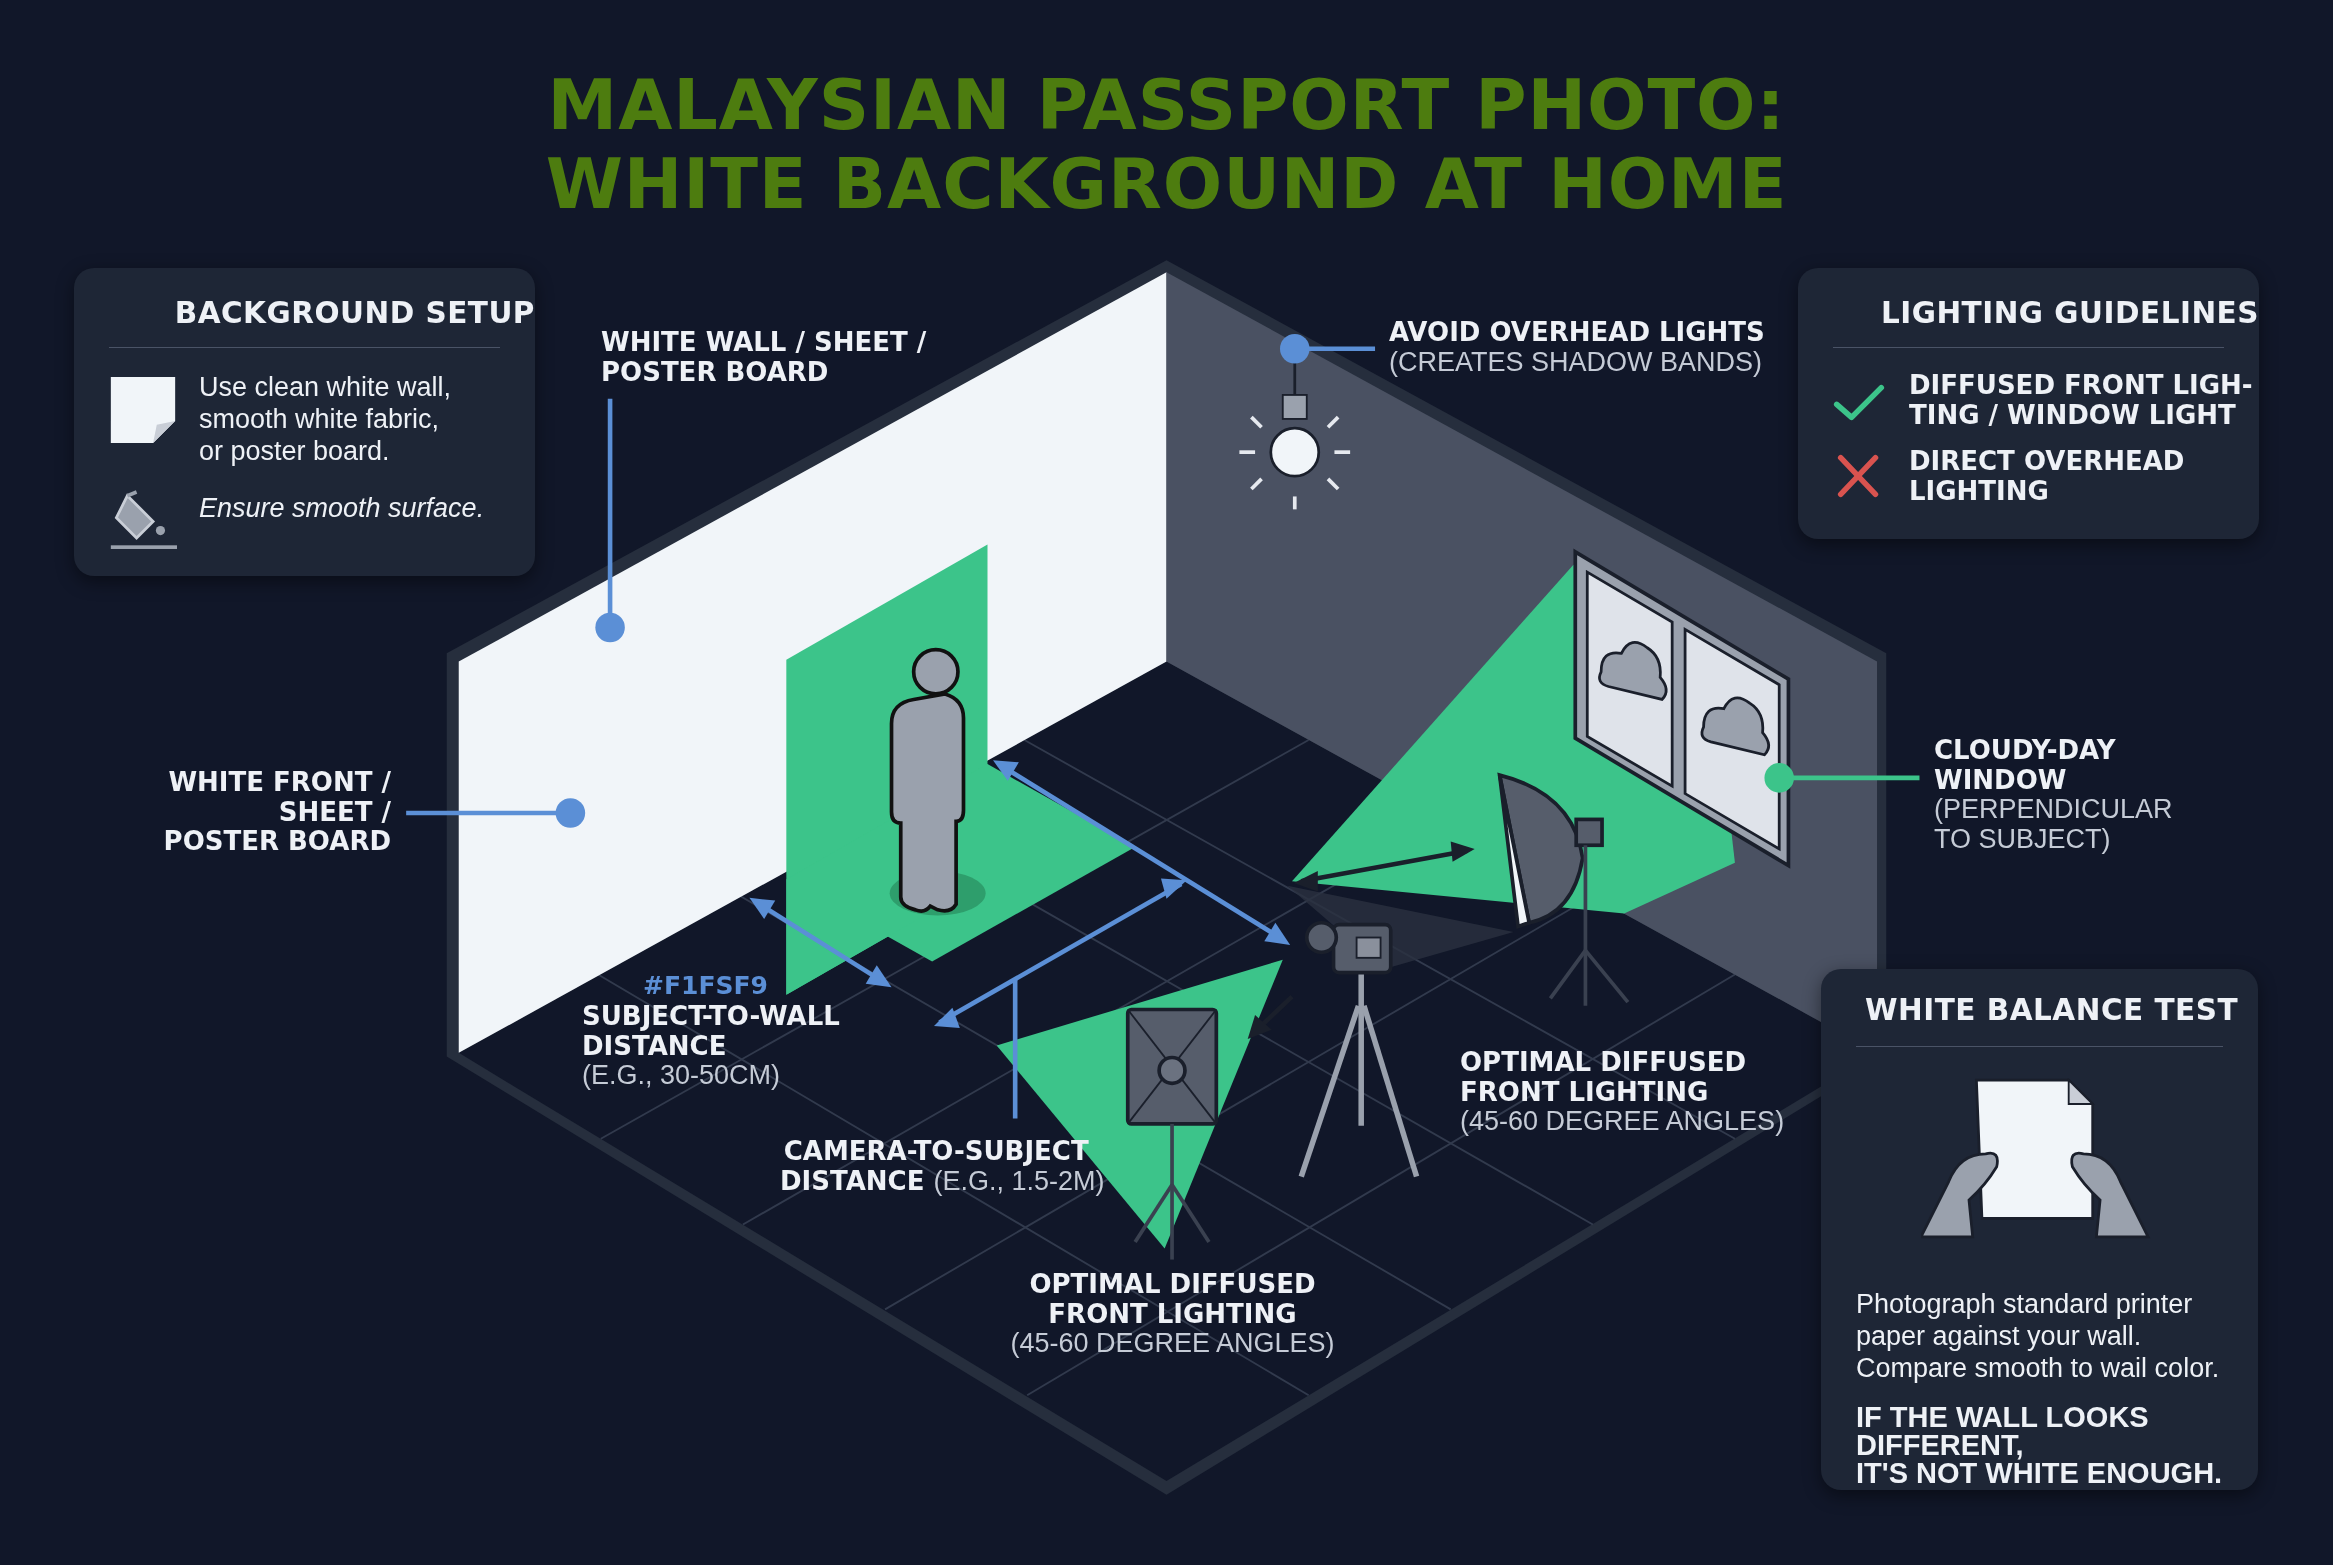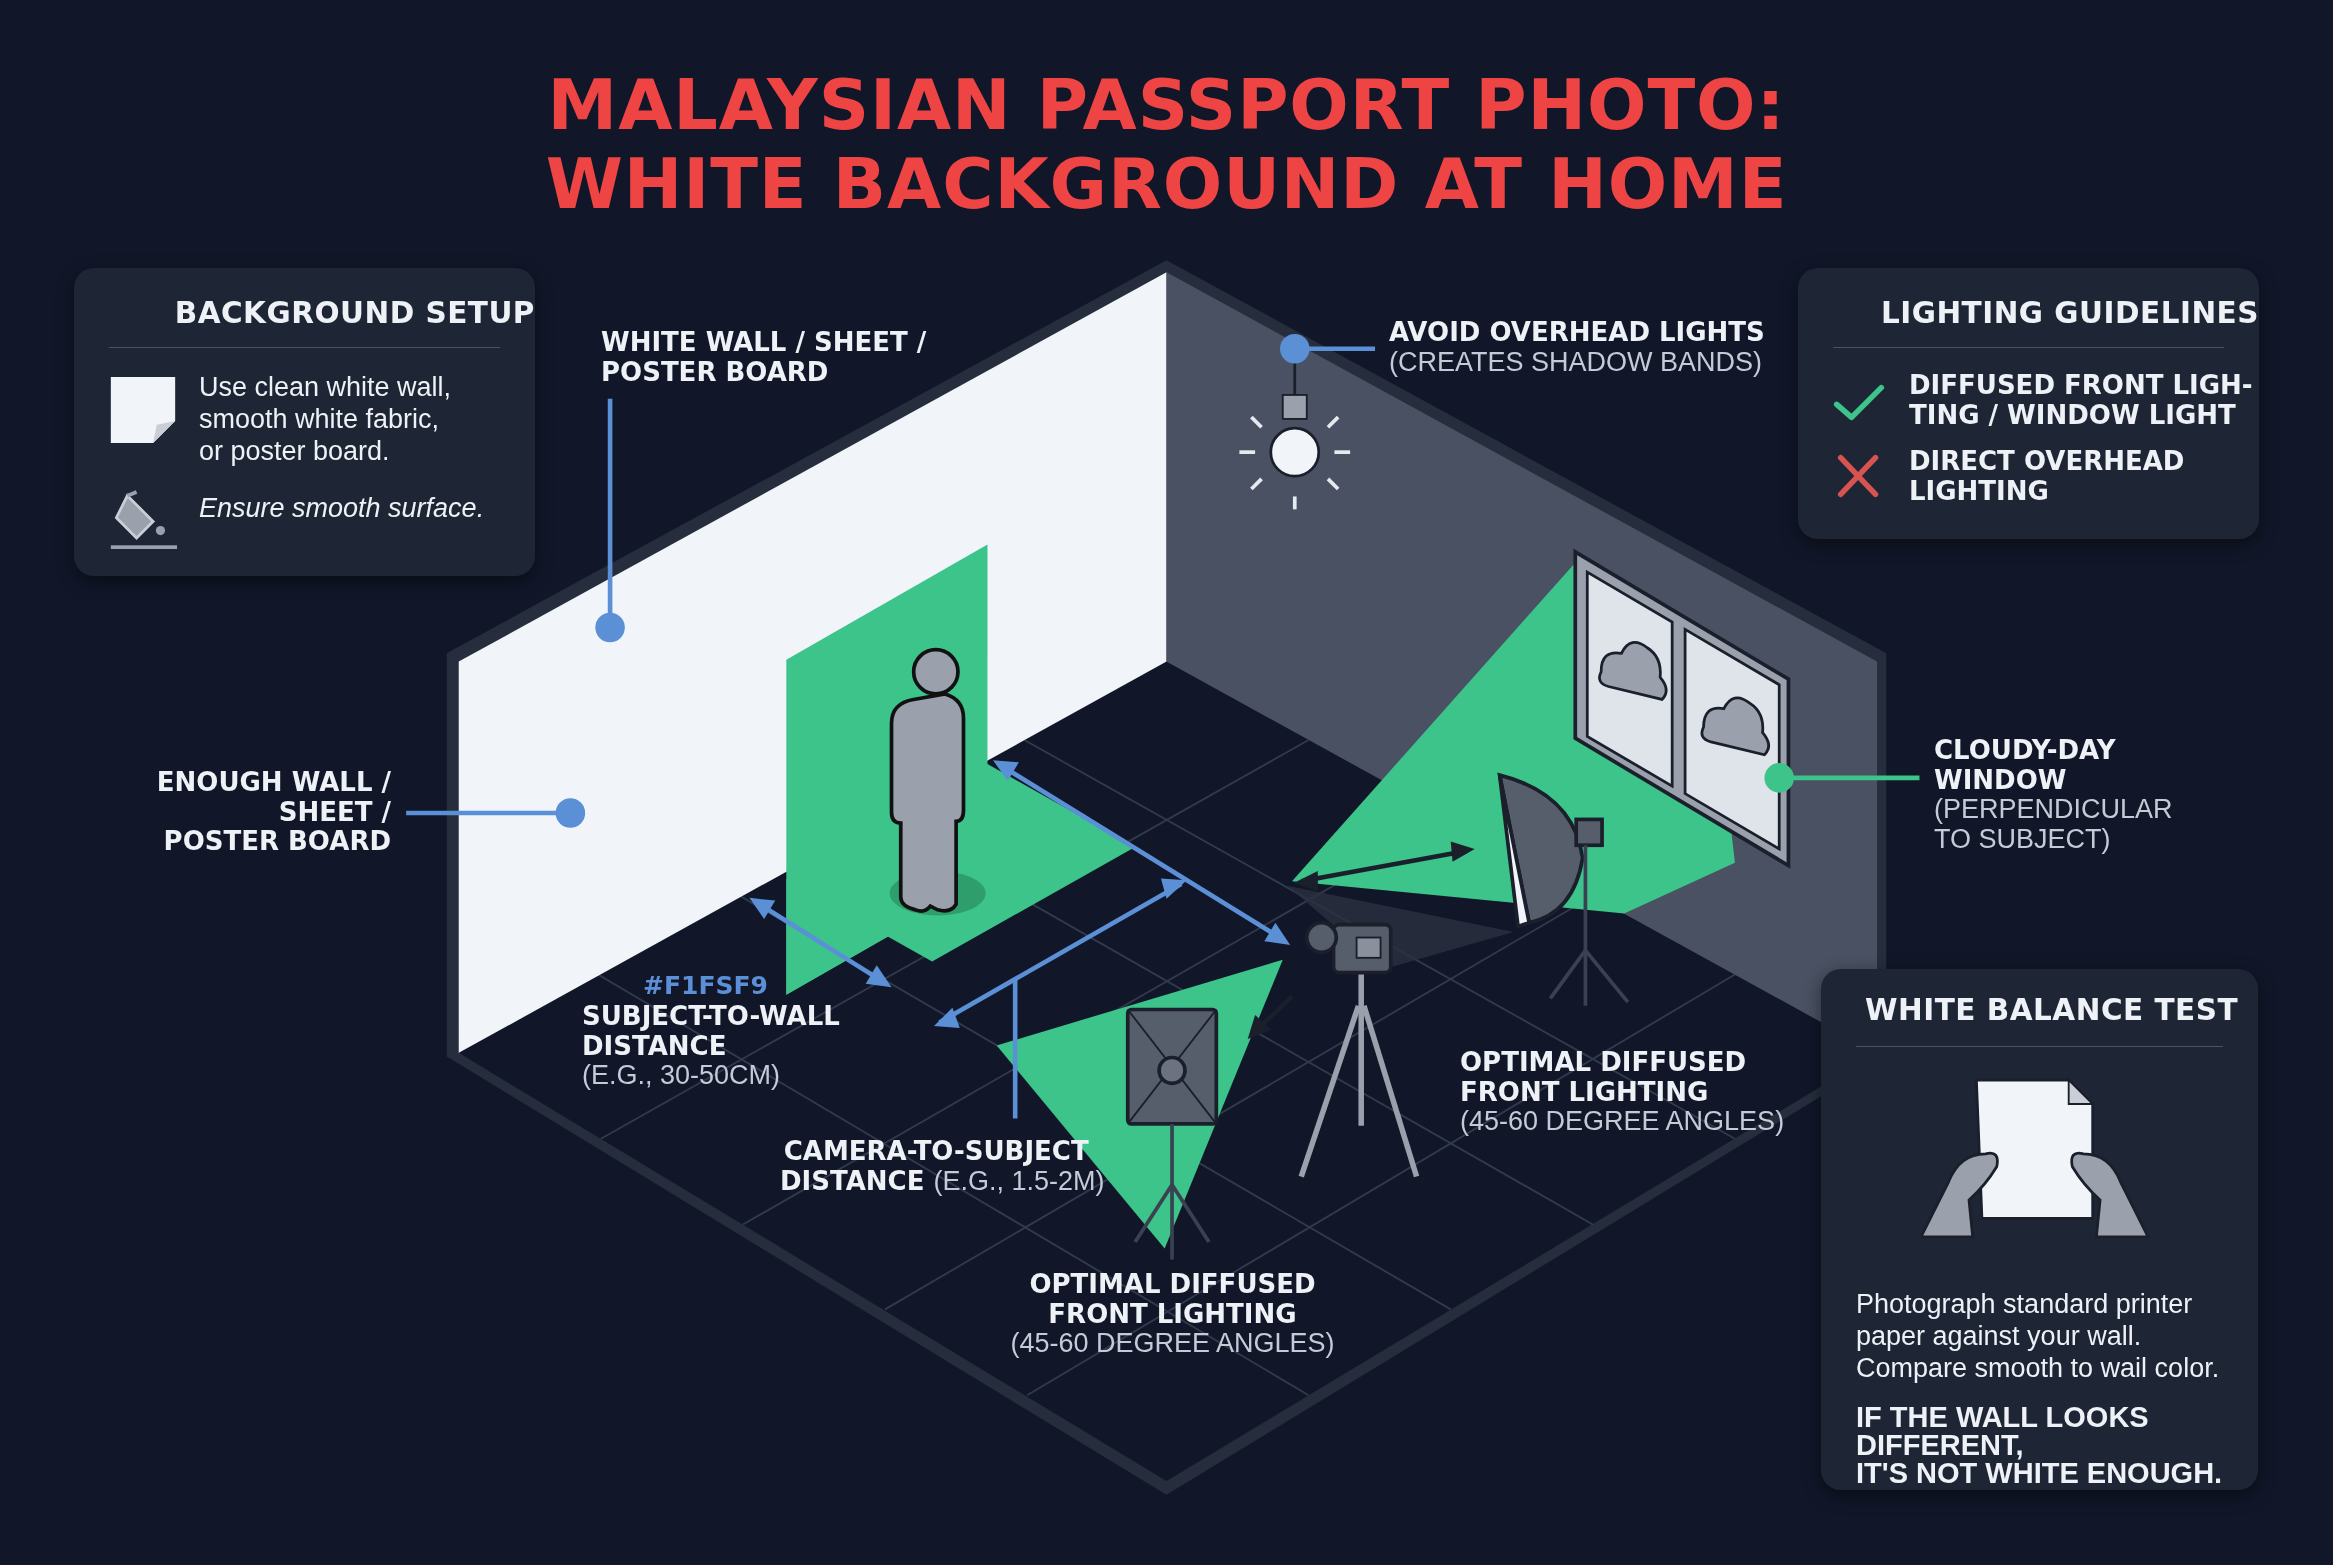--- a/index.html
+++ b/index.html
@@ -1,17 +1,17 @@
 <!DOCTYPE html>
 <html style="font-size:14.8px"><head>
 <meta charset="utf-8">
 <style>
   html,body{margin:0;padding:0;}
   body{width:2333px;height:1565px;background:#111729;position:relative;overflow:hidden;font-family:"Liberation Sans","DejaVu Sans",sans-serif;color:#eef1f6;}
-  .title{position:absolute;left:0;width:2333px;top:66px;text-align:center;font-family:"DejaVu Sans","Liberation Sans",sans-serif;font-weight:bold;font-size:70px;line-height:79px;letter-spacing:0.9px;color:#ef4444;}
+  .title{position:absolute;left:0;width:2333px;top:66px;text-align:center;font-family:"DejaVu Sans","Liberation Sans",sans-serif;font-weight:bold;font-size:70px;line-height:79px;letter-spacing:0.9px;color:#4d7c0f;}
   svg.scene{position:absolute;left:0;top:0;}
   .panel{position:absolute;background:#1e2636;border-radius:20px;box-shadow:0 5.5px 18.5px rgba(0,0,0,.45);}
   .panel h2{margin:0;font-family:"DejaVu Sans",sans-serif;font-weight:bold;font-size:29.5px;text-align:right;color:#eef1f6;letter-spacing:0.5px;padding-left:36px;}
   .panel .rule{height:1.8px;background:#4a5366;margin:0 35px;}
   .row{position:absolute;display:flex;align-items:flex-start;}
   .ptext{font-size:27px;line-height:32px;color:#eef1f6;}
   .lbl{position:absolute;font-family:"DejaVu Sans",sans-serif;font-weight:bold;font-size:26px;line-height:29.5px;color:#eef1f6;}
   .sub{font-family:"Liberation Sans",sans-serif;font-weight:normal;color:#c5cbd6;font-size:27px;}
   .hex{position:absolute;font-family:"DejaVu Sans",sans-serif;font-weight:bold;font-size:25px;color:#5b8fd6;}
   .center{text-align:center;}
@@ -216,21 +216,21 @@
     <div>IT'S NOT WHITE ENOUGH.</div>
   </div>
 </div>
 
 <div class="lbl" style="left:601px;top:328px;">
   <div>WHITE WALL / SHEET /</div>
   <div>POSTER BOARD</div>
 </div>
 
 <div class="lbl right" style="left:138px;top:768px;width:253px;">
-  <div>ENOUGH WALL /</div>
+  <div>WHITE FRONT /</div>
   <div>SHEET /</div>
   <div>POSTER BOARD</div>
 </div>
 
 <div class="lbl" style="left:1389px;top:318px;">
   <div>AVOID OVERHEAD LIGHTS</div>
   <div class="sub">(CREATES SHADOW BANDS)</div>
 </div>
 
 <div class="lbl" style="left:1934px;top:736px;">

